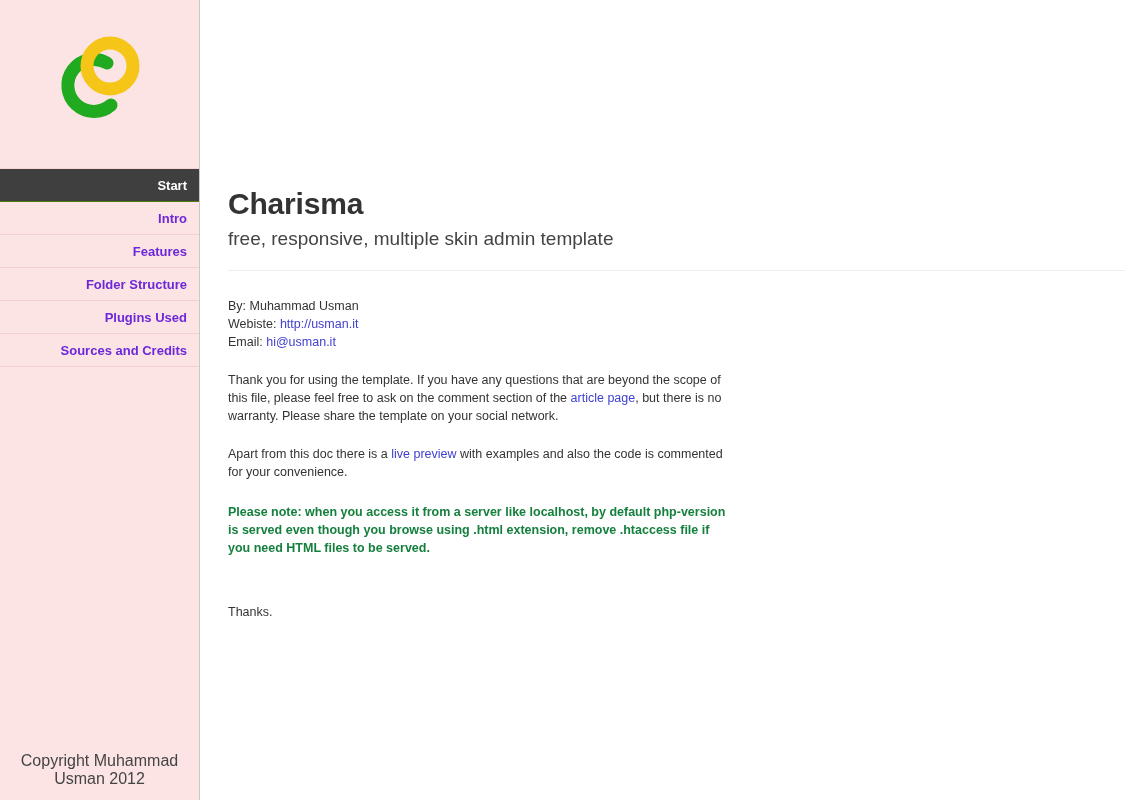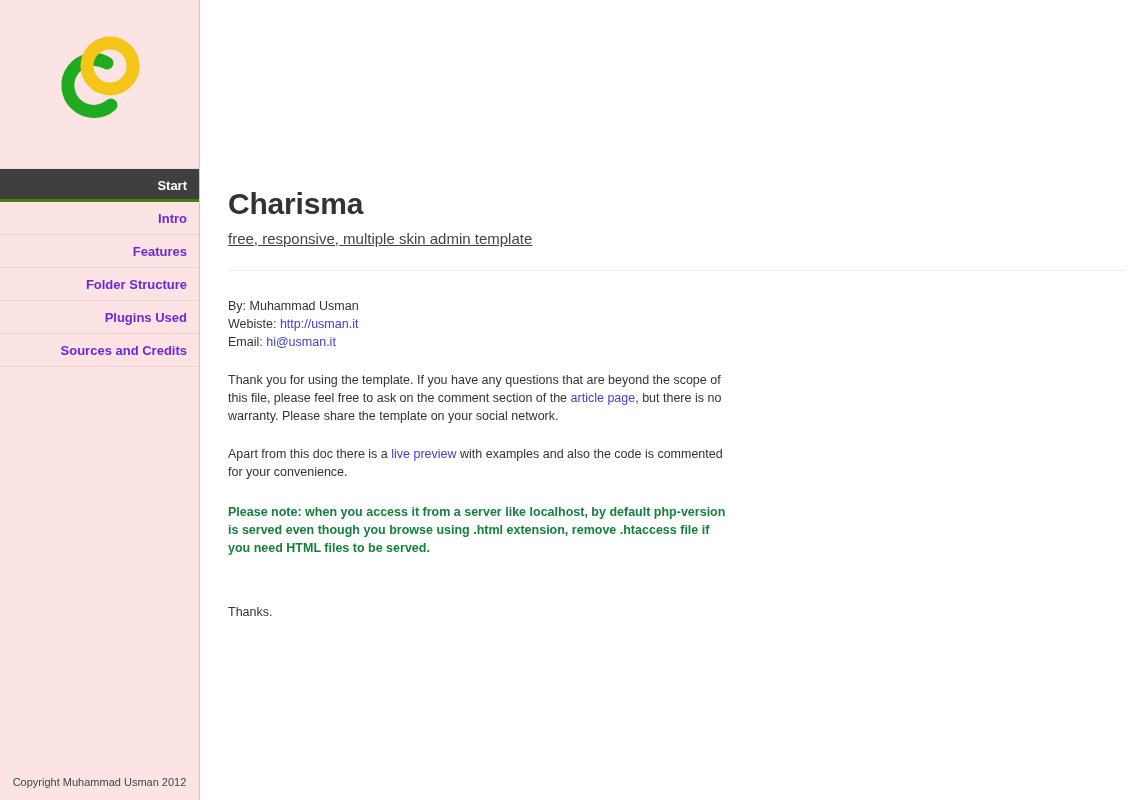--- a/index.html
+++ b/index.html
@@ -69,27 +69,27 @@
     color: #6d28d9;
     border-bottom: 1px solid #f6cfcf;
     background: #fce4e4;
     cursor: pointer;
     white-space: nowrap;
     overflow: hidden;
   }
   .nav-item.active {
     background: #3f3f3f;
     color: #ffffff;
-    border-bottom: 3px solid #4d7c0f;
+    border-bottom: 1px solid #4d7c0f;
   }
 
   .sidebar-spacer { flex: 1 1 auto; }
 
   .sidebar-footer {
-    font-size: 11px;
+    font-size: 16px;
     color: #444444;
     text-align: center;
     padding: 0 6px 12px 6px;
   }
 
   
   .main {
     flex: 1 1 auto;
     height: 800px;
     background: #ffffff;
@@ -105,25 +105,24 @@
     margin: 0;
     font-size: 30px;
     line-height: 36px;
     font-weight: bold;
     color: #333333;
     letter-spacing: -0.2px;
   }
 
   .page-subtitle {
     margin: 4px 0 0 0;
-    font-size: 15px;
+    font-size: 19px;
     line-height: 26px;
     font-weight: normal;
     color: #444444;
-    text-decoration: underline;
   }
 
   hr.title-rule {
     border: 0;
     border-top: 1px solid #eeeeee;
     margin: 18px 0 0 0;
     width: 897px;
   }
 
   .meta-block {

